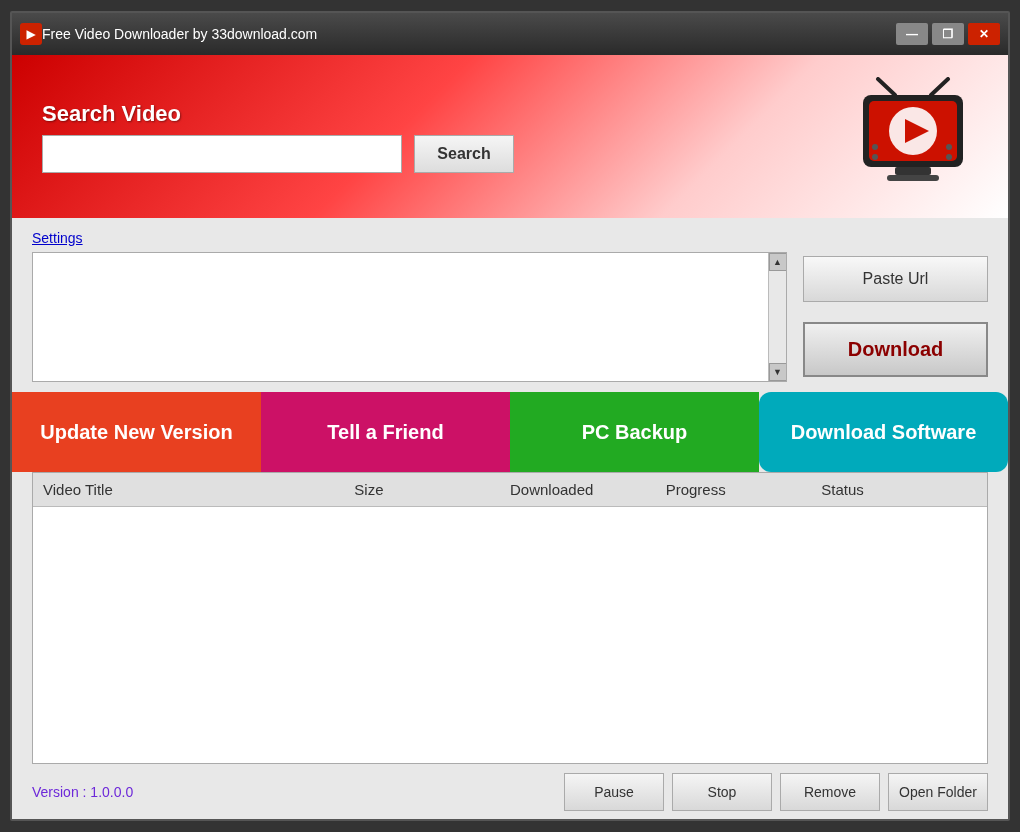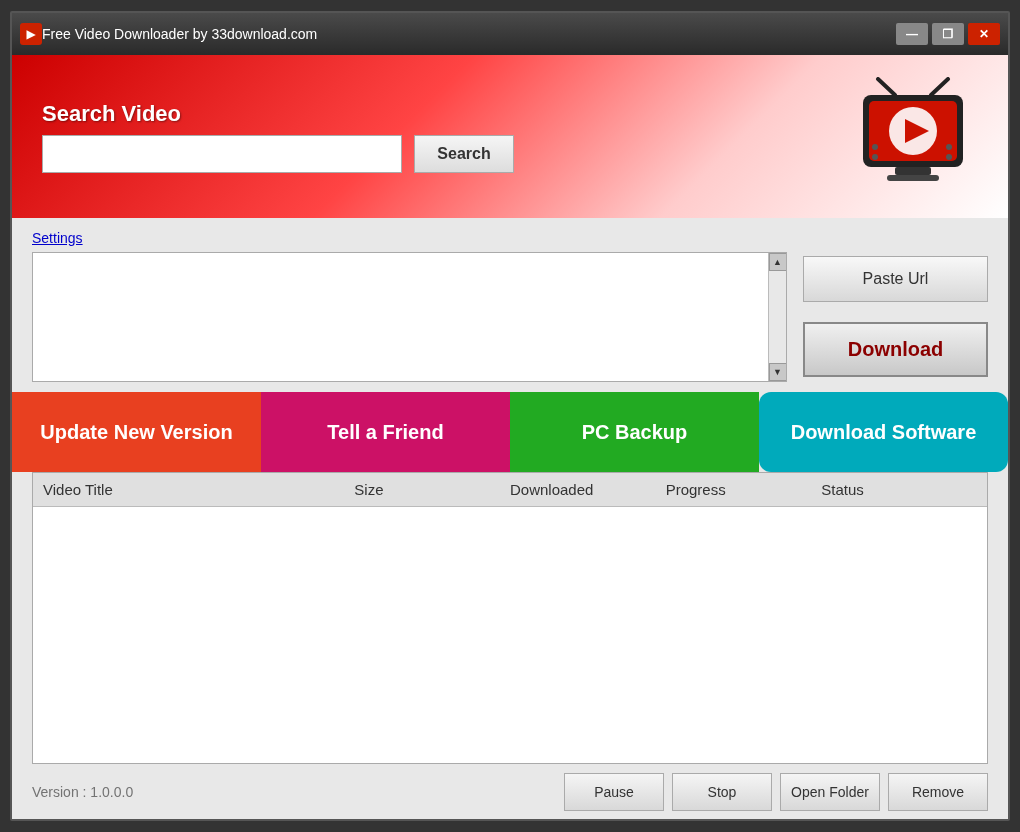--- a/index.html
+++ b/index.html
@@ -292,21 +292,21 @@
       height: 55px;
       display: flex;
       align-items: center;
       justify-content: space-between;
       padding: 0 20px;
       background: #e8e8e8;
       flex-shrink: 0;
     }
     .version-text {
       font-size: 14px;
-      color: #737373;
+      color: #6d28d9;
     }
     .footer-buttons {
       display: flex;
       gap: 8px;
     }
     .footer-btn {
       width: 100px;
       height: 38px;
       background: linear-gradient(to bottom, #f5f5f5, #d8d8d8);
       border: 1px solid #aaa;
@@ -404,18 +404,18 @@
         <span class="list-col-header">Status</span>
       </div>
       <div class="list-body"></div>
     </div>
 
     <div class="footer">
       <span class="version-text">Version : 1.0.0.0</span>
       <div class="footer-buttons">
         <button class="footer-btn">Pause</button>
         <button class="footer-btn">Stop</button>
+        <button class="footer-btn">Remove</button>
         <button class="footer-btn">Open Folder</button>
-        <button class="footer-btn">Remove</button>
       </div>
     </div>
   </div>
 </div>
 
 </body></html>

